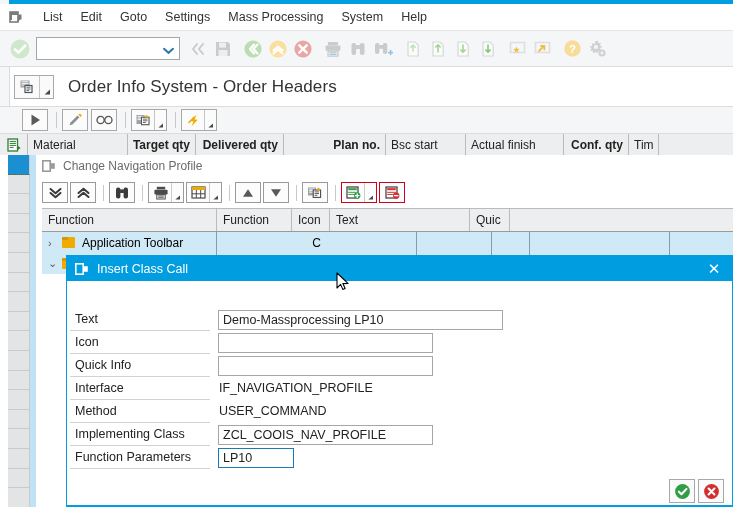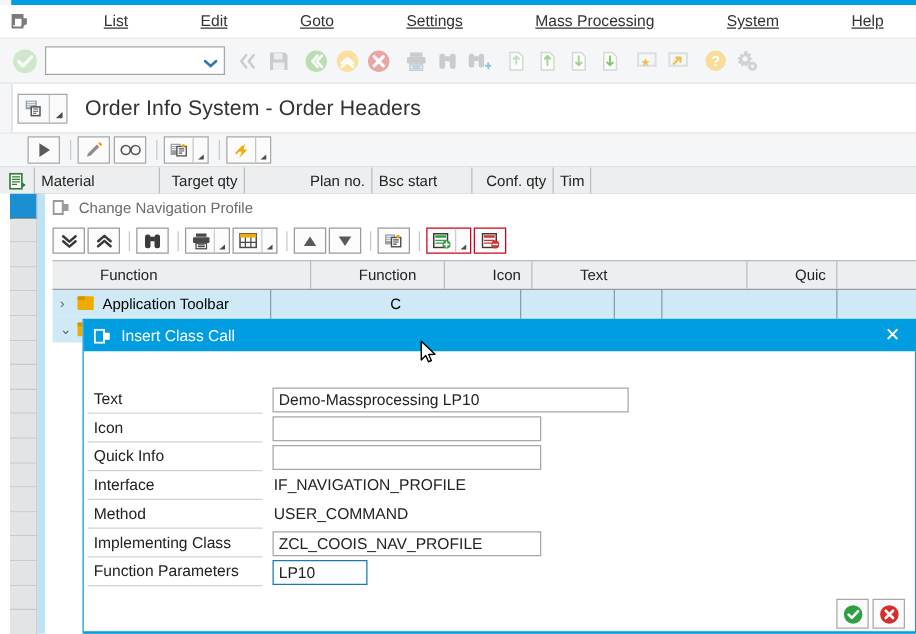--- a/index.html
+++ b/index.html
@@ -16,21 +16,21 @@
 
   
   .top-accent{position:absolute;left:0;top:0;width:733px;height:4px;background:#009de0;}
   .top-accent .left-stub{position:absolute;left:0;top:0;width:9px;height:4px;background:#f5f6f7;}
 
   
   .menubar{position:absolute;left:0;top:4px;width:733px;height:26px;background:#ffffff;
            border-bottom:1px solid #e5e5e5;display:flex;align-items:center;}
   .menubar .sysicon{margin-left:9px;margin-right:10px;display:flex;align-items:center;}
   .menu-item{padding:2px 9px;color:#333;font-size:12.5px;white-space:nowrap;cursor:default;}
-  .menu-item span.u{text-decoration:underline;margin-left:40px;}
+  .menu-item span.u{}
 
   
   .stdtoolbar{position:absolute;left:0;top:31px;width:733px;height:35px;background:#f5f6f7;
               border-bottom:1px solid #dcdcdc;display:flex;align-items:center;}
   .stdtoolbar .pad{width:9px;}
   .okbtn{width:22px;height:22px;margin-right:5px;position:relative;}
   .cmdfield{width:142px;height:21px;border:1px solid #a6a6a6;background:#fff;position:relative;
             display:flex;align-items:center;}
   .cmdfield .arrow{position:absolute;right:5px;top:6px;}
   .tb-ico{width:25px;height:26px;display:flex;align-items:center;justify-content:center;}
@@ -57,21 +57,21 @@
   .abtn.combo{padding-right:0;}
   .abtn .dd{width:12px;border-left:1px solid #c5c5c5;height:100%;display:flex;
             align-items:flex-end;justify-content:center;padding-bottom:2px;box-sizing:border-box;}
   .vsep{width:1px;height:16px;background:#c9c9c9;margin:0 5px;}
 
   
   .alvhead{position:absolute;left:0;top:134px;width:733px;height:21px;background:#edeeef;
            border-bottom:1px solid #9a9a9a;display:flex;align-items:stretch;font-size:12px;color:#222;}
   .alvhead .cell{border-right:1px solid #b9bcbe;display:flex;align-items:center;padding:0 5px;
                  box-sizing:border-box;position:relative;white-space:nowrap;overflow:hidden;}
-  .alvhead .cell.r{justify-content:flex-end;}
+  .alvhead .cell.r{justify-content:flex-end;font-weight:bold;}
   .alvhead .cell.sel{background:#edeeef;width:28px;justify-content:center;padding:0;}
   .sortmark{color:#c00;font-size:11px;margin-left:6px;line-height:1;}
 
   
   .gutter{position:absolute;left:0;top:155px;width:30px;height:352px;background:#ffffff;}
   .gutter .grow{height:19.6px;box-sizing:border-box;border-bottom:1px solid #c8cacc;
                 border-right:1px solid #c8cacc;background:#e3e4e5;margin-left:8px;}
   .gutter .grow.first{background:#1a8fd1;border-bottom:1px dotted #7a5a1d;}
   .gutter .leftedge{position:absolute;left:0;top:0;width:8px;height:352px;background:#ffffff;}
 
@@ -89,21 +89,21 @@
   .tbtn{height:21px;min-width:25px;border:1px solid #9a9a9a;background:#fcfcfc;
         display:flex;align-items:center;justify-content:center;margin-right:2px;box-sizing:border-box;}
   .tbtn .dd{width:12px;height:100%;border-left:1px solid #cccccc;display:flex;align-items:flex-end;
             justify-content:center;padding-bottom:2px;box-sizing:border-box;}
   .tbtn.redsel{border:1px solid #d0021b;}
 
   
   .treehead{height:22px;background:#edeeef;border-top:1px solid #b9bcbe;border-bottom:1px solid #9a9a9a;
             display:flex;align-items:stretch;font-size:12px;color:#222;margin-left:6px;}
   .treehead .th{border-right:1px solid #b9bcbe;display:flex;align-items:center;padding:0 6px;
-                box-sizing:border-box;white-space:nowrap;overflow:hidden;margin-left:32px;}
+                box-sizing:border-box;white-space:nowrap;overflow:hidden;}
 
   .treerow{height:21px;display:flex;align-items:stretch;font-size:12px;margin-left:6px;
            background:#cfe9f7;}
   .treerow .tc{display:flex;align-items:center;box-sizing:border-box;padding:0 6px;
                border-right:1px solid #7f9fb3;white-space:nowrap;overflow:hidden;}
   .treerow .tc.noborder{border-right:none;}
   .treerow .tc.c{justify-content:center;}
   .chev{color:#5b5b5b;font-size:11px;margin-right:6px;width:8px;display:inline-block;}
   .folder{width:13px;height:11px;margin-right:7px;position:relative;flex:0 0 auto;}
   .folder:before{content:"";position:absolute;left:0;top:0;width:13px;height:11px;
@@ -375,25 +375,31 @@
         <path d="M2.6 3.4h6.4M2.6 5.4h6.4M2.6 7.4h6.4M2.6 9.4h4" stroke="#2f7d32" stroke-width="1"></path>
         <path d="M10.4 7.5l3.2 2.4-3.2 2.4z" fill="#2f7d32"></path>
       </svg>
     </div>
     <div class="cell" style="width:100px">
         <span>Material</span>
       </div>
     <div class="cell r" style="width:68px">
         <span>Target qty</span>
       </div>
+    <div class="cell r" style="width:88px">
+        <span>Delivered qty</span>
+      </div>
     <div class="cell r" style="width:102px">
         <span>Plan no.</span>
       </div>
     <div class="cell" style="width:80px">
         <span>Bsc start</span>
+      </div>
+    <div class="cell" style="width:98px">
+        <span>Actual finish</span>
       </div>
     <div class="cell r" style="width:65px">
         <span>Conf. qty</span>
       </div>
     <div class="cell" style="width:30px">
         <span>Tim</span>
       </div>
   </div>
 
   <div class="gutter">

